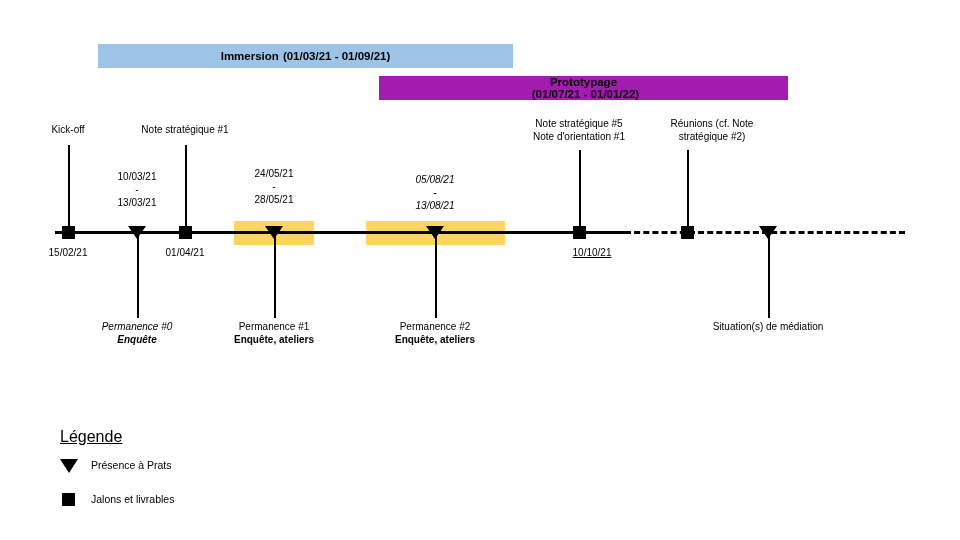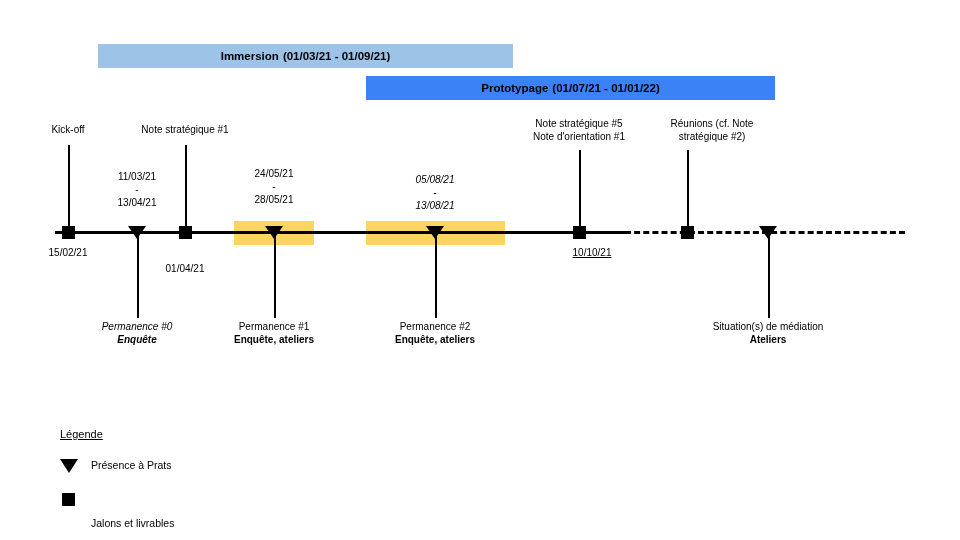--- a/index.html
+++ b/index.html
@@ -41,42 +41,42 @@
   
   .band{position:absolute;height:24px;}
 
   
   .txt{position:absolute;font-size:10px;line-height:13px;white-space:nowrap;}
   .txt.c{text-align:center;}
   .txt .b{font-weight:bold;}
 
   
   .legend-title{
-    position:absolute;font-size:11px;text-decoration:underline;text-align:right;
+    position:absolute;font-size:16px;text-decoration:underline;text-align:right;
   }
   .legend-row-label{position:absolute;font-size:10.5px;}
   .legend-tri{
     position:absolute;width:0;height:0;
     border-left:9px solid transparent;
     border-right:9px solid transparent;
     border-top:14px solid #000;
   }
   .legend-sq{position:absolute;width:13px;height:13px;background:#000;}
 </style>
 </head>
 <body>
 
 <div id="stage">
 
   <div class="phase-bar" style="left:98px;top:44px;width:415px;background:#9DC3E6;">
     <span class="p-name">Immersion</span>
     <span class="p-range">(01/03/21 - 01/09/21)</span>
   </div>
 
-  <div class="phase-bar" style="left:366px;top:76px;width:409px;background:#3b82f6;">
+  <div class="phase-bar" style="left:379px;top:76px;width:409px;background:#a21caf;flex-direction:column;">
     <span class="p-name">Prototypage</span>
     <span class="p-range">(01/07/21 - 01/01/22)</span>
   </div>
 
   <div class="band" style="left:234px;top:221px;width:80px;background:#FCD462;"></div>
   <div class="band" style="left:366px;top:221px;width:139px;background:#FCD462;"></div>
 
   <div class="axis-solid" style="left:55px;top:231px;width:572px;"></div>
   <div class="axis-dashed" style="left:625px;top:231px;width:280px;"></div>
 
@@ -108,64 +108,63 @@
     <div>Note stratégique #5</div>
     <div>Note d'orientation #1</div>
   </div>
 
   <div class="txt c" style="left:637px;top:117px;width:150px;">
     <div>Réunions (cf. Note</div>
     <div>stratégique #2)</div>
   </div>
 
   <div class="txt c" style="left:87px;top:170px;width:100px;">
-    <div>11/03/21</div>
+    <div>10/03/21</div>
     <div>-</div>
-    <div>13/04/21</div>
+    <div>13/03/21</div>
   </div>
 
   <div class="txt c" style="left:224px;top:167px;width:100px;">
     <div>24/05/21</div>
     <div>-</div>
     <div>28/05/21</div>
   </div>
 
   <div class="txt c" style="left:385px;top:173px;width:100px;font-style:italic;">
     <div>05/08/21</div>
     <div>-</div>
     <div>13/08/21</div>
   </div>
 
   <div class="txt c" style="left:18px;top:246px;width:100px;">15/02/21</div>
 
-  <div class="txt c" style="left:135px;top:262px;width:100px;">01/04/21</div>
+  <div class="txt c" style="left:135px;top:246px;width:100px;">01/04/21</div>
 
   <div class="txt c" style="left:542px;top:246px;width:100px;text-decoration:underline;">10/10/21</div>
 
   <div class="txt c" style="left:62px;top:320px;width:150px;font-style:italic;">
     <div>Permanence #0</div>
     <div class="b">Enquête</div>
   </div>
 
   <div class="txt c" style="left:199px;top:320px;width:150px;">
     <div>Permanence #1</div>
     <div class="b">Enquête, ateliers</div>
   </div>
 
   <div class="txt c" style="left:360px;top:320px;width:150px;">
     <div>Permanence #2</div>
     <div class="b">Enquête, ateliers</div>
   </div>
 
   <div class="txt c" style="left:678px;top:320px;width:180px;">
     <div>Situation(s) de médiation</div>
-    <div class="b">Ateliers</div>
   </div>
 
   <div class="legend-title" style="left:60px;top:428px;">Légende</div>
 
   <div class="legend-tri" style="left:60px;top:459px;"></div>
   <div class="legend-row-label" style="left:91px;top:459px;">Présence à Prats</div>
 
   <div class="legend-sq" style="left:62px;top:493px;"></div>
-  <div class="legend-row-label" style="left:91px;top:493px;margin-top:24px;">Jalons et livrables</div>
+  <div class="legend-row-label" style="left:91px;top:493px;">Jalons et livrables</div>
 
 </div>
 
 </body></html>

